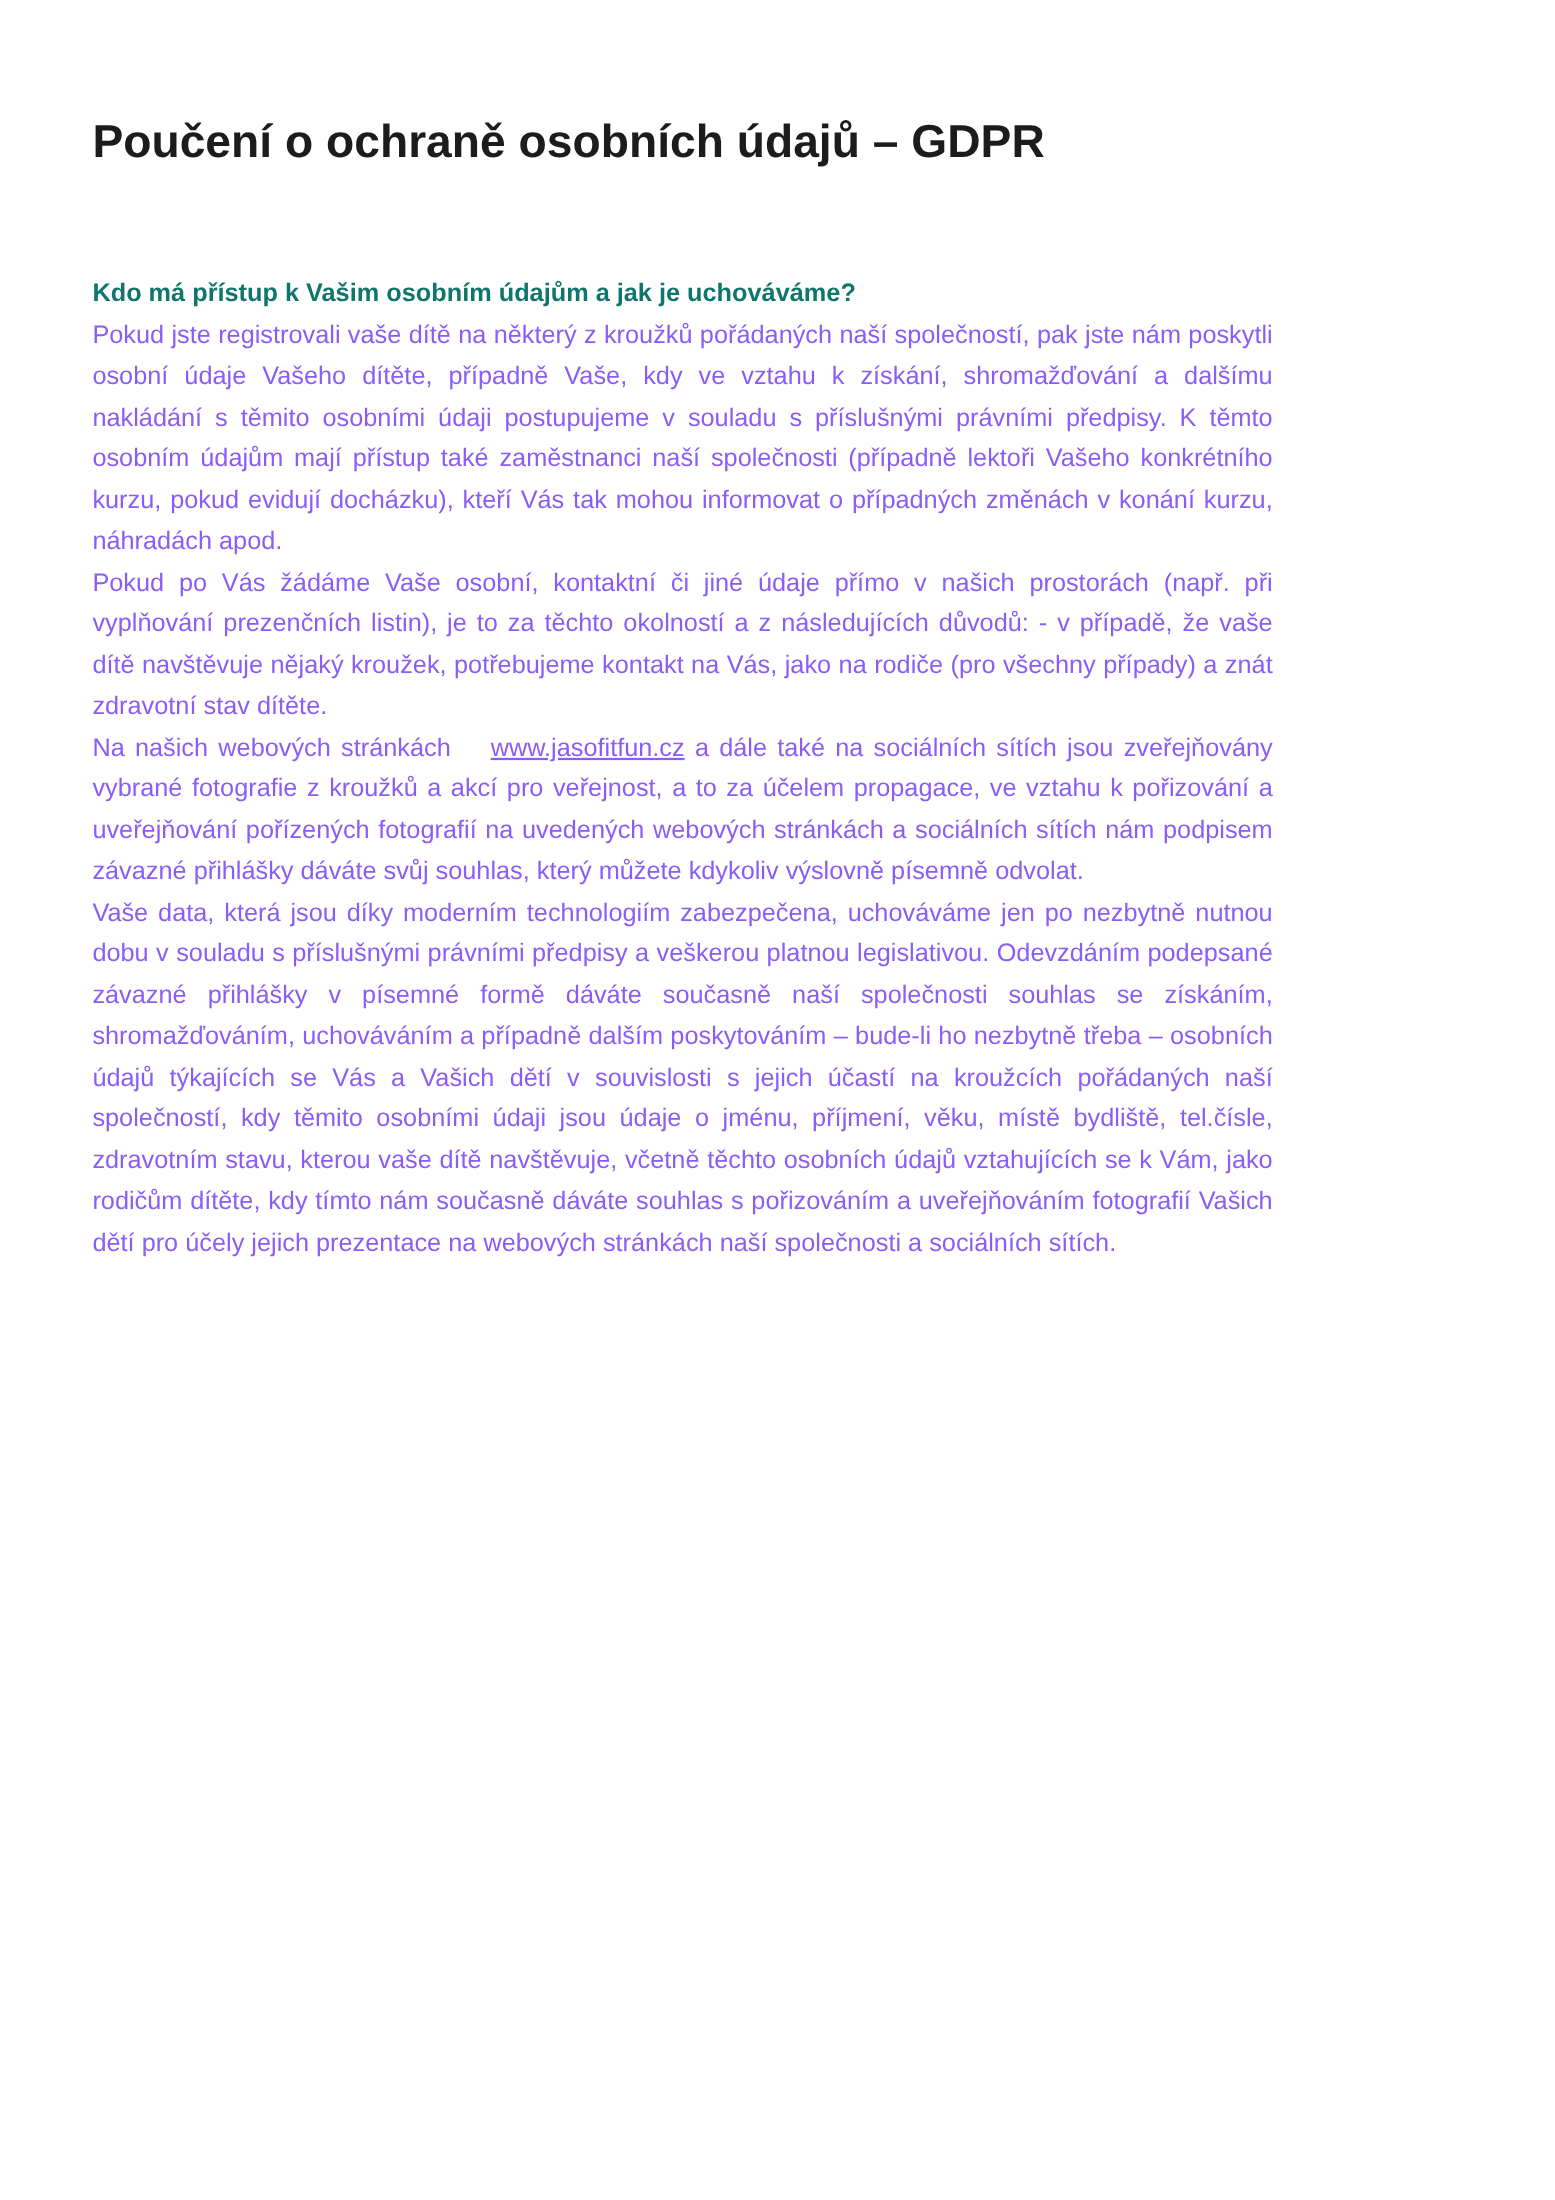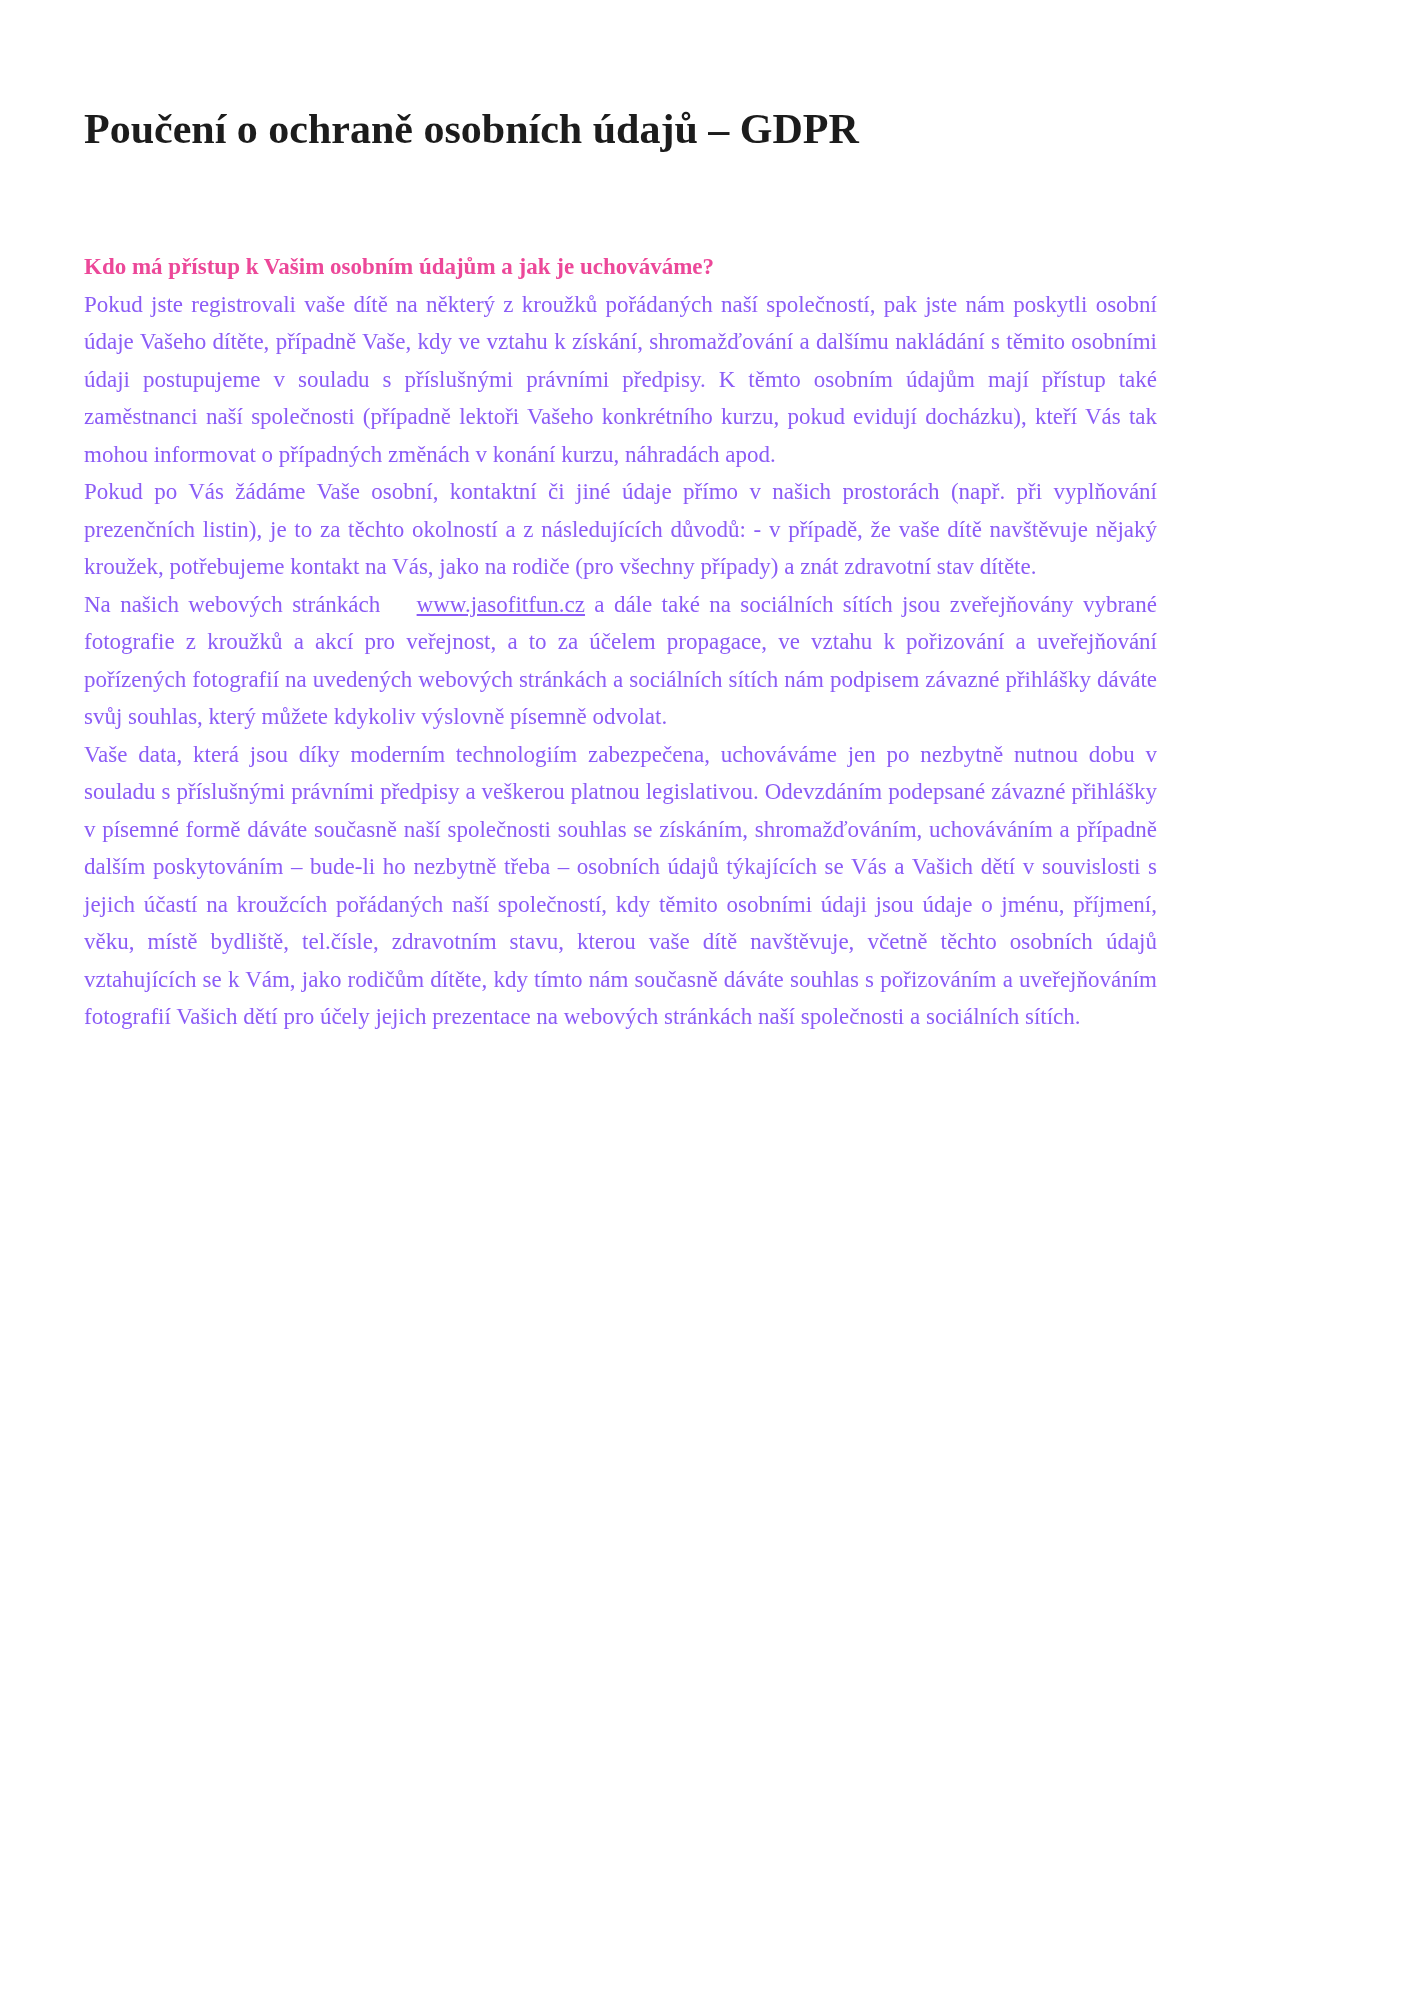--- a/index.html
+++ b/index.html
@@ -12,41 +12,40 @@
     height: 2000px;
     font-family: "Liberation Sans", "DejaVu Sans", sans-serif;
     overflow: hidden;
   }
   .page {
     box-sizing: border-box;
     width: 1236px;
     height: 2000px;
     padding: 104px 79px 0 84px;
     background: #ffffff;
-    font-family: Liberation Serif, serif;
   }
   .doc-title {
     margin: 0 0 94px 0;
     font-size: 42px;
     line-height: 50px;
     font-weight: 700;
     color: #1c1c1c;
     text-align: left;
   }
   .doc-body p {
     margin: 0;
     font-size: 23px;
     line-height: 37.5px;
     color: #8b5cf6;
     text-align: justify;
     text-justify: inter-word;
   }
   .doc-body p.doc-heading {
     font-weight: 700;
-    color: #ec4899;
+    color: #0f766e;
     text-align: left;
   }
   .doc-heading .heading-initial-light {
     font-weight: 400;
   }
   a.doc-link {
     color: inherit;
     text-decoration: underline;
     margin-left: 27px;
   }

